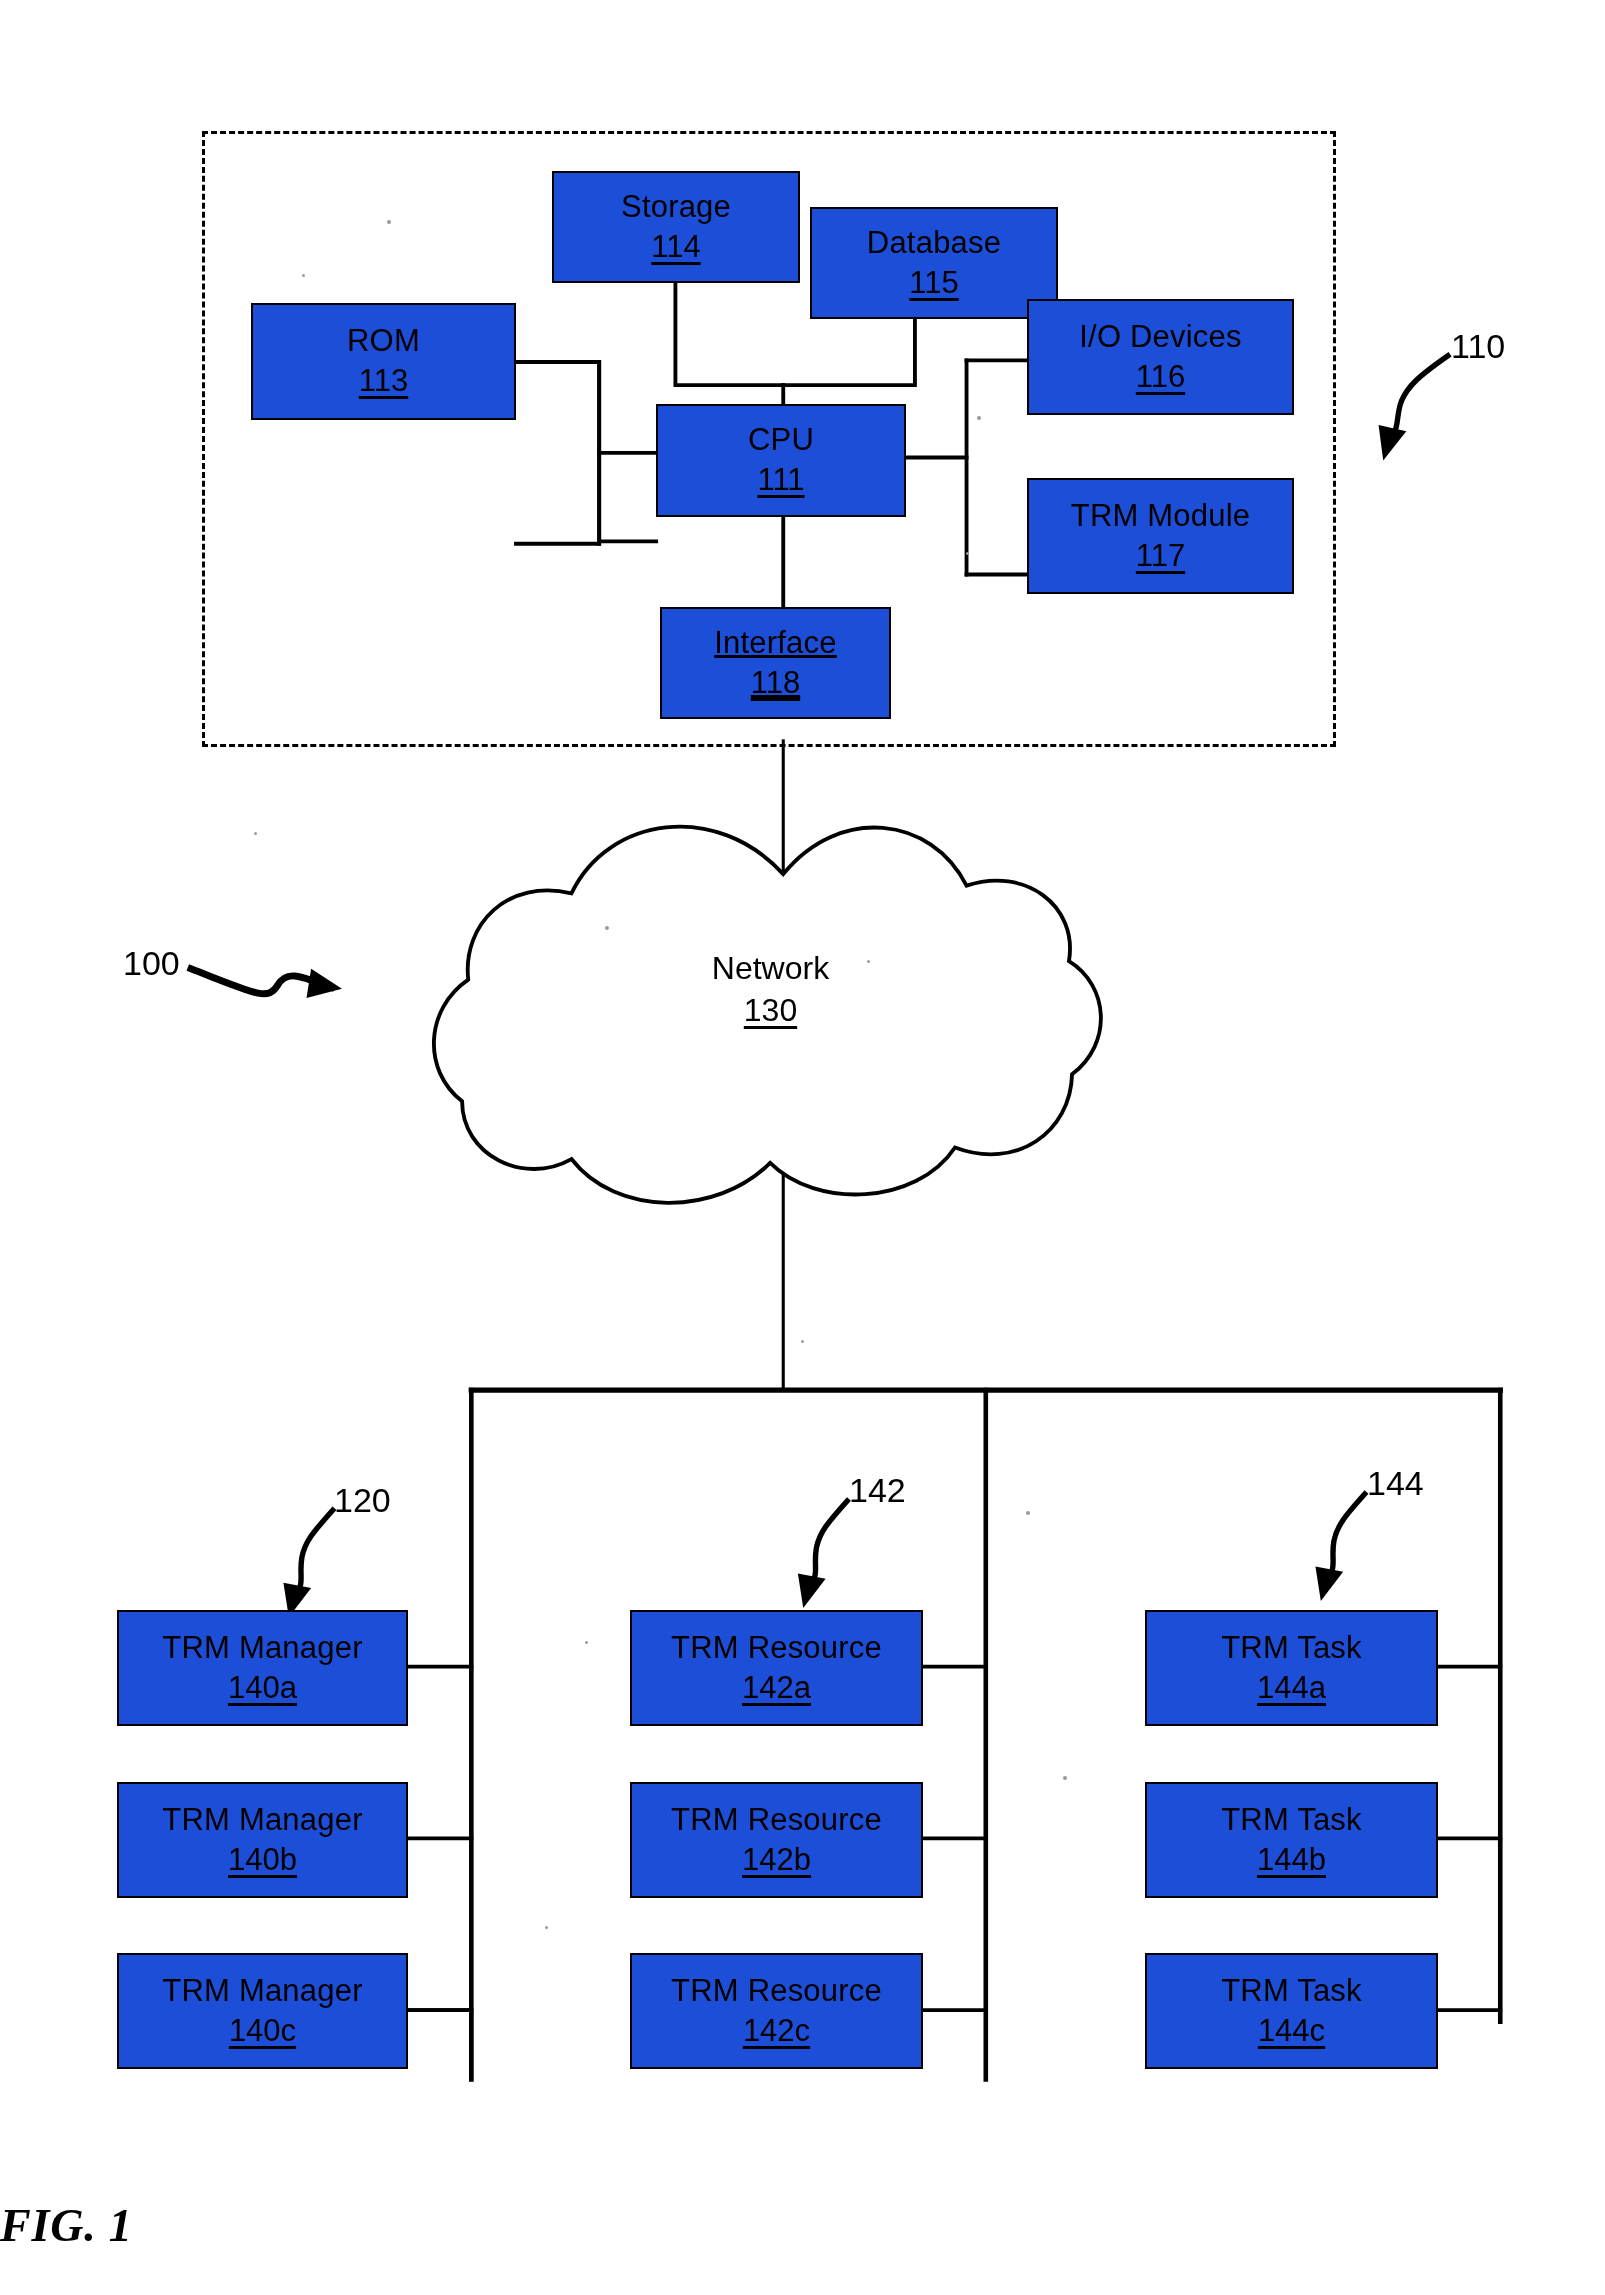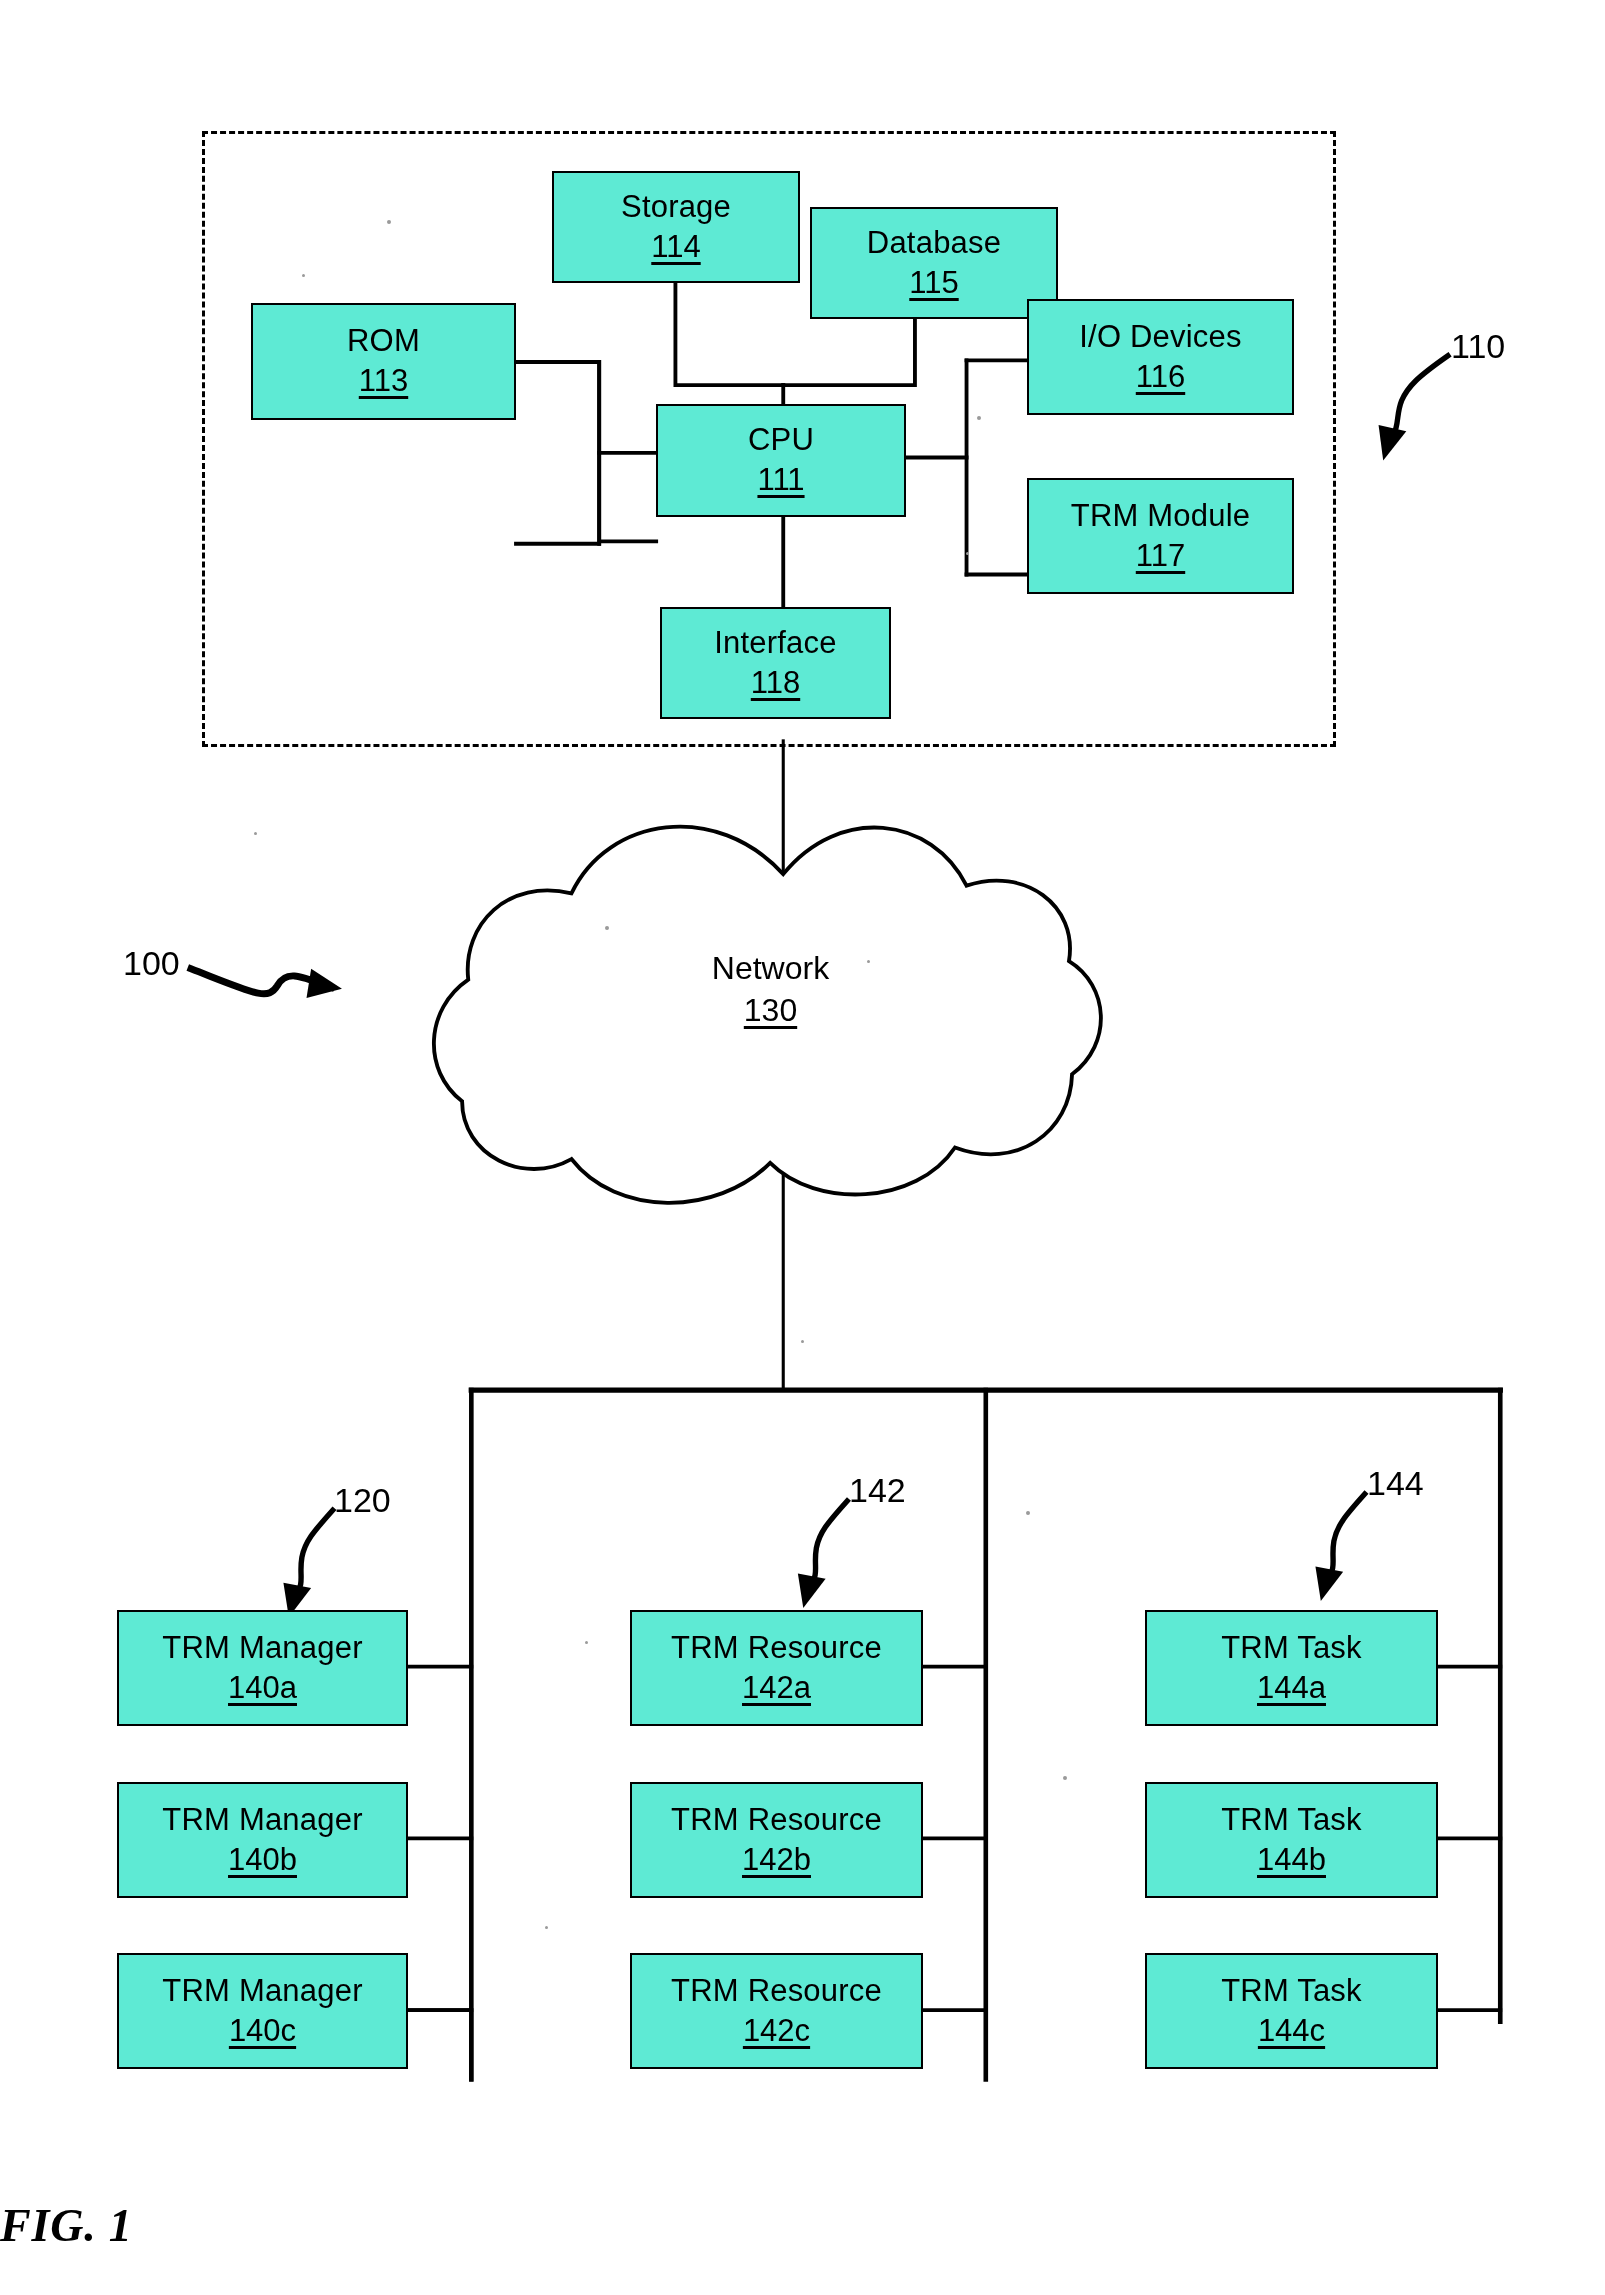--- a/index.html
+++ b/index.html
@@ -26,21 +26,21 @@
     left: 0; top: 0;
     width: 1605px;
     height: 2295px;
     pointer-events: none;
   }
   
   .node {
     position: absolute;
     box-sizing: border-box;
     border: 2.3px solid #000;
-    background: #5eead4;
+    background: #1d4ed8;
     display: flex;
     flex-direction: column;
     align-items: center;
     justify-content: center;
     line-height: 1.12;
     text-align: center;
   }
   .node .nlabel {
     font-size: 31px;
     letter-spacing: 0.2px;
@@ -237,21 +237,21 @@
   <div class="node" style="left:1027px; top:299px; width:267px; height:116px;text-align:center;">
     <span class="nlabel">I/O Devices</span>
     <span class="nref">116</span>
   </div>
 
   <div class="node" style="left:1027px; top:478px; width:267px; height:116px;">
     <span class="nlabel">TRM Module</span>
     <span class="nref">117</span>
   </div>
 
-  <div class="node" style="left:660px; top:607px; width:231px; height:112px;">
+  <div class="node" style="left:660px; top:607px; width:231px; height:112px;text-decoration:underline;">
     <span class="nlabel">Interface</span>
     <span class="nref">118</span>
   </div>
 
   <div id="network-cloud">
     <div class="cloud-text">
       <span class="nlabel">Network</span>
       <span class="nref">130</span>
     </div>
   </div>

